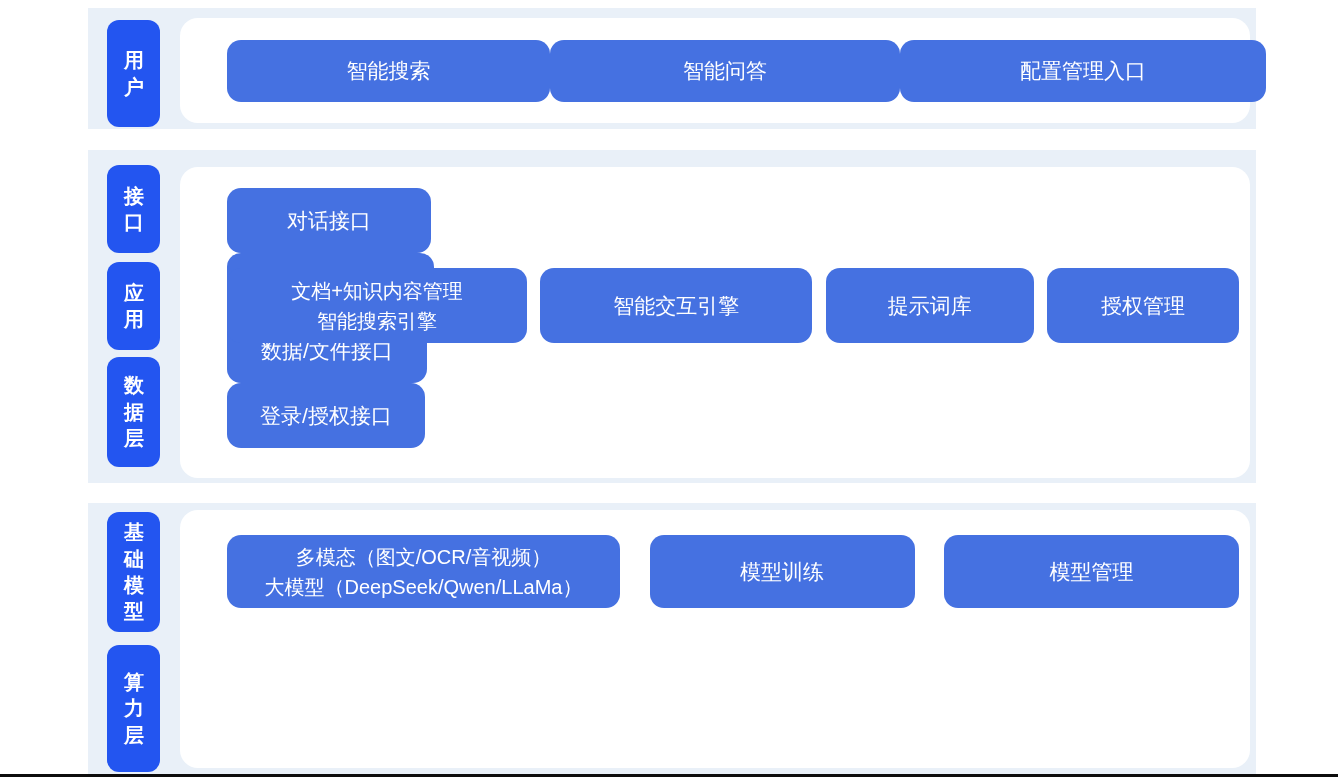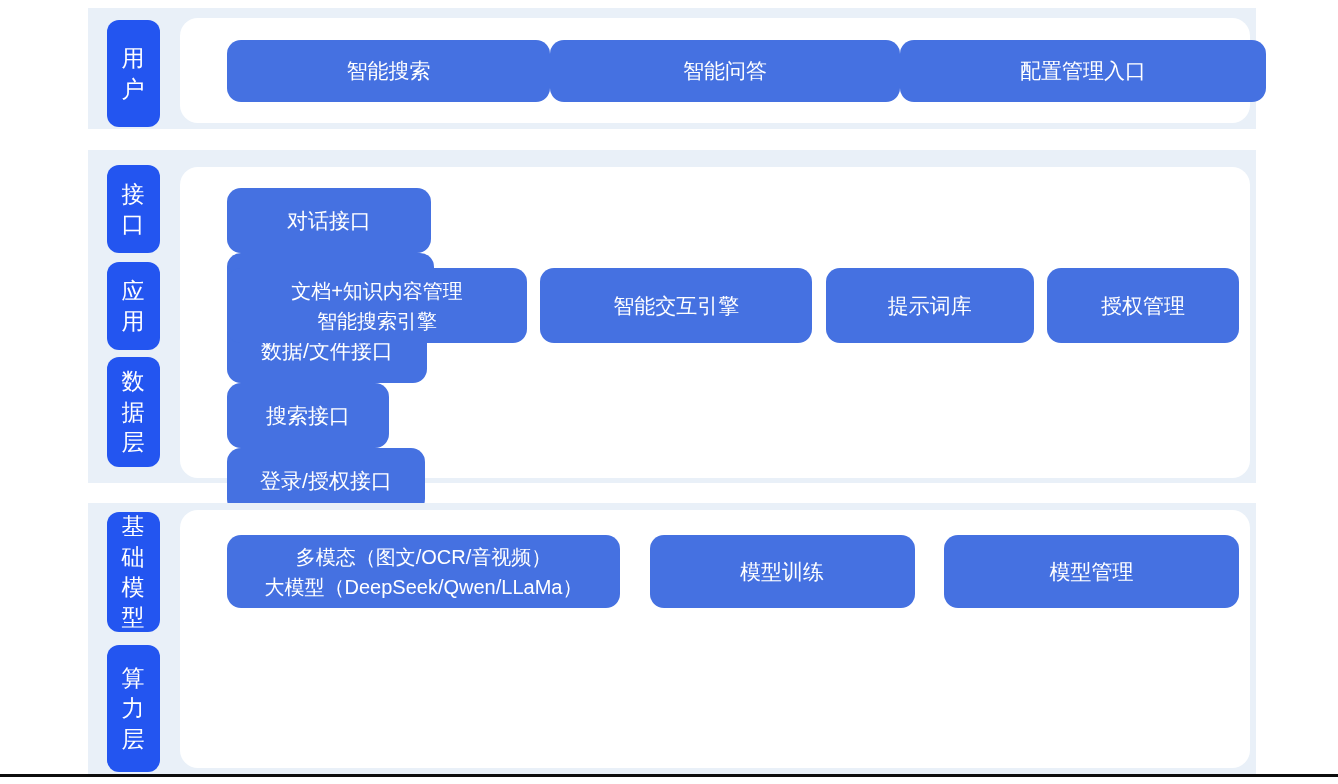--- a/index.html
+++ b/index.html
@@ -13,21 +13,21 @@
   .sec2{top:150px;height:333px;}
   .sec3{top:503px;height:272px;}
 
   .layer-label{
     position:absolute;left:19px;width:53px;
     background:var(--label_bg);border-radius:12px;color:#fff;
     display:flex;align-items:center;justify-content:center;
   }
   .layer-label span{
     display:block;width:1.05em;word-break:break-all;
-    text-align:left;line-height:1.32;font-weight:400;font-size:23px;
+    text-align:right;line-height:1.32;font-weight:700;font-size:20px;
   }
   .sec1 .lab1{top:12px;height:107px;}
   .sec2 .lab1{top:15px;height:88px;}
   .sec2 .lab2{top:112px;height:88px;}
   .sec2 .lab3{top:207px;height:110px;}
   .sec3 .lab1{top:9px;height:120px;}
   .sec3 .lab2{top:142px;height:127px;}
 
   .panel{
     position:absolute;left:92px;width:1070px;box-sizing:border-box;
@@ -100,23 +100,20 @@
       <div class="row row1">
         <div class="node w204">
           <span>对话接口</span>
         </div>
         <div class="node w207">
           <span>生成接口</span>
         </div>
         <div class="node w200">
           <span>数据/文件接口</span>
         </div>
-        <div class="node w162">
-          <span>搜索接口</span>
-        </div>
         <div class="node w198">
           <span>登录/授权接口</span>
         </div>
       </div>
       <div class="row row2">
         <div class="node w300">
           <span class="line">文档+知识内容管理</span>
           <span class="line">智能搜索引擎</span>
         </div>
         <div class="node w272">

